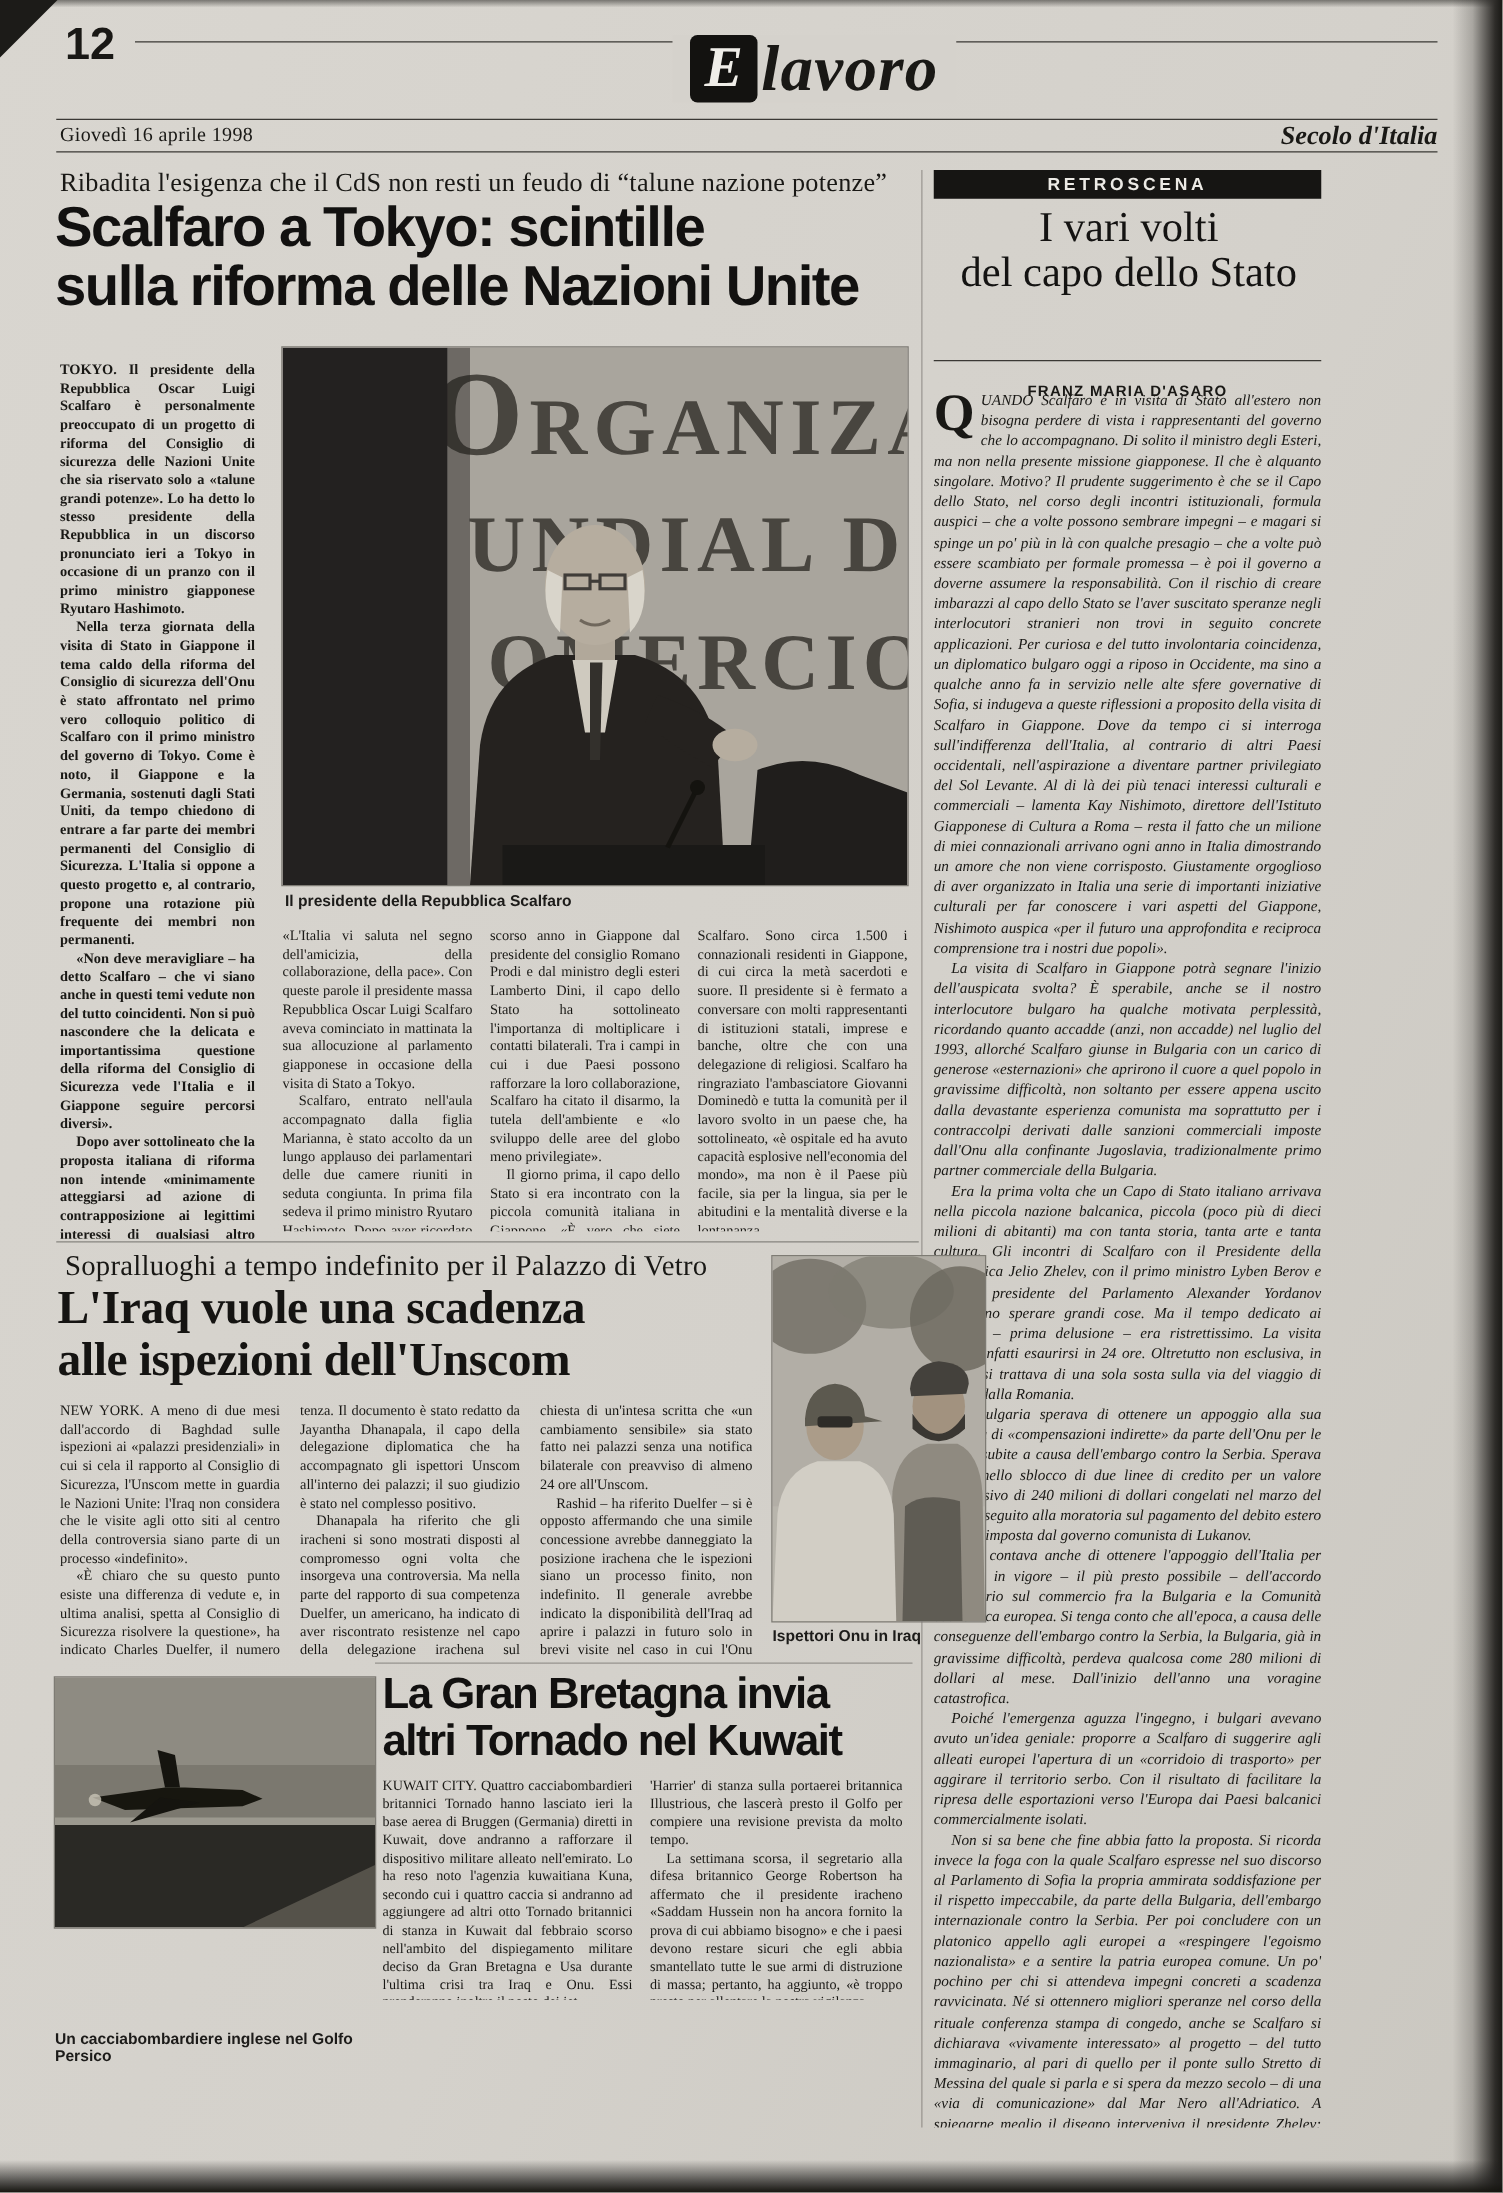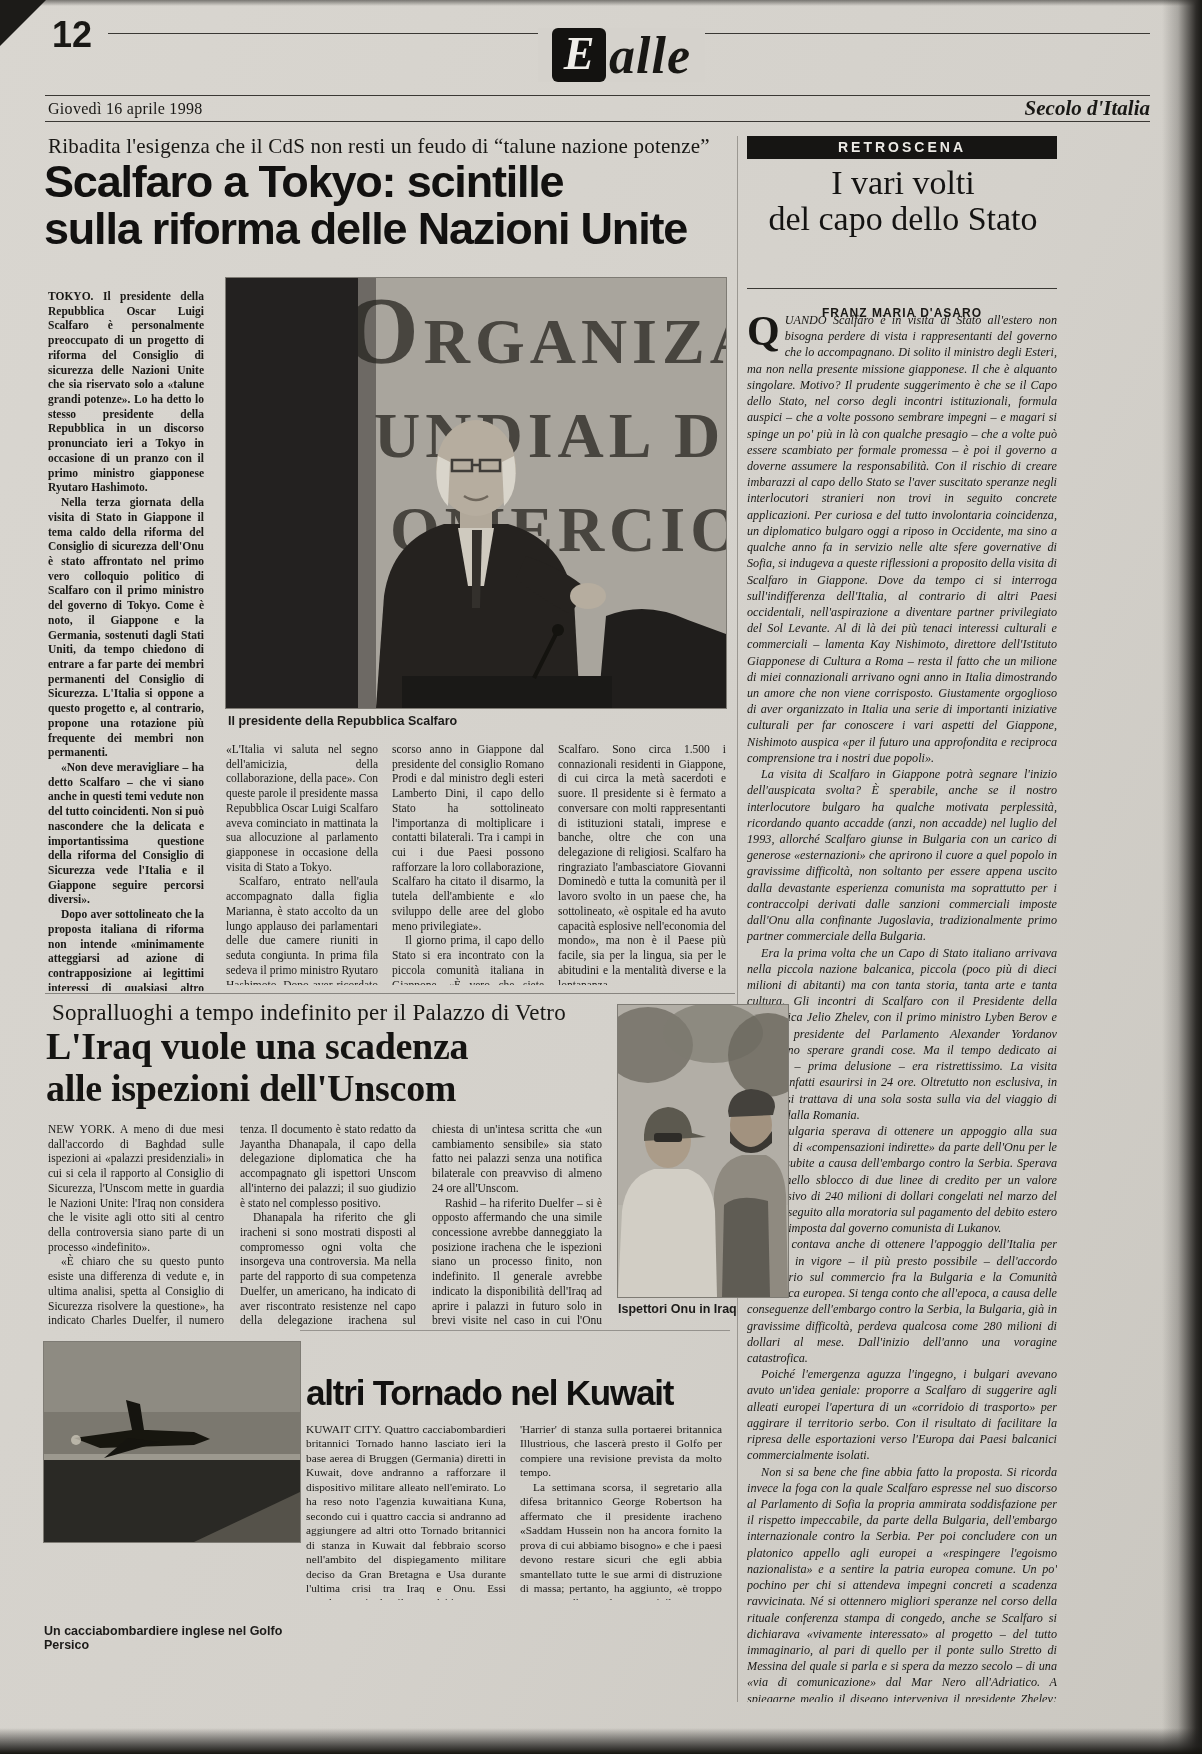--- a/index.html
+++ b/index.html
@@ -66,21 +66,21 @@
 </head>
 <body>
 
 <div class="page">
 
   <div class="abs page-number" style="left:52px; top:14px;">12</div>
   <div class="hrule" style="top:33px; left:108px; width:1042px;"></div>
 
   <div class="abs section-title" style="left:538px; top:28px; background:#d5d2cc; padding:0 14px;">
     <div class="section-ebox">E</div>
-    <div class="section-rest">alle</div>
+    <div class="section-rest">lavoro</div>
   </div>
 
   <div class="hrule" style="top:95px; left:45px; width:1105px;"></div>
   <div class="abs date-line" style="left:48px; top:100px;">Giovedì 16 aprile 1998</div>
   <div class="abs paper-name" style="top:96px; right:52px;">Secolo d'Italia</div>
   <div class="hrule" style="top:121px; left:45px; width:1105px;"></div>
 
   <div class="vrule" style="left:737px; top:136px; height:1566px; opacity:.55;"></div>
 
   <div class="abs kicker" style="left:48px; top:134px;">Ribadita l'esigenza che il CdS non resti un feudo di “talune nazione potenze”</div>
@@ -202,20 +202,21 @@
       <rect y="118" width="256" height="82" fill="#2a2925"></rect>
       <polygon points="150,200 256,150 256,200" fill="#55524a"></polygon>
       <polygon points="88,88 82,58 96,62 100,88" fill="#15140f"></polygon>
       <path d="M30 96 L88 88 L104 88 L150 90 L166 97 L150 103 L56 106 Z" fill="#17160f"></path>
       <polygon points="84,96 60,116 116,100" fill="#15140f"></polygon>
       <circle cx="32" cy="98" r="5" fill="#c9c4b6" opacity=".8"></circle>
     </svg>
   </div>
   <div class="abs caption" style="left:44px; top:1624px; width:260px;">Un cacciabombardiere inglese nel Golfo Persico</div>
 
+  <div class="abs headline-sans" style="left:306px; top:1336px; font-size:35px; line-height:37px;">La Gran Bretagna invia</div>
   <div class="abs headline-sans" style="left:306px; top:1374px; font-size:35px; line-height:37px;">altri Tornado nel Kuwait</div>
 
   <div class="abs bodytext" style="left:306px; top:1422px; width:200px; height:178px; font-size:11.3px;">
       <p>KUWAIT CITY. Quattro cacciabombardieri britannici Tornado hanno lasciato ieri la base aerea di Bruggen (Germania) diretti in Kuwait, dove andranno a rafforzare il dispositivo militare alleato nell'emirato. Lo ha reso noto l'agenzia kuwaitiana Kuna, secondo cui i quattro caccia si andranno ad aggiungere ad altri otto Tornado britannici di stanza in Kuwait dal febbraio scorso nell'ambito del dispiegamento militare deciso da Gran Bretagna e Usa durante l'ultima crisi tra Iraq e Onu. Essi prenderanno inoltre il posto dei jet</p>
     </div>
   <div class="abs bodytext" style="left:520px; top:1422px; width:202px; height:178px; font-size:11.3px;">
       <p>'Harrier' di stanza sulla portaerei britannica Illustrious, che lascerà presto il Golfo per compiere una revisione prevista da molto tempo.</p>
       <p>La settimana scorsa, il segretario alla difesa britannico George Robertson ha affermato che il presidente iracheno «Saddam Hussein non ha ancora fornito la prova di cui abbiamo bisogno» e che i paesi devono restare sicuri che egli abbia smantellato tutte le sue armi di distruzione di massa; pertanto, ha aggiunto, «è troppo presto per allentare la nostra vigilanza».</p>
     </div>
 

